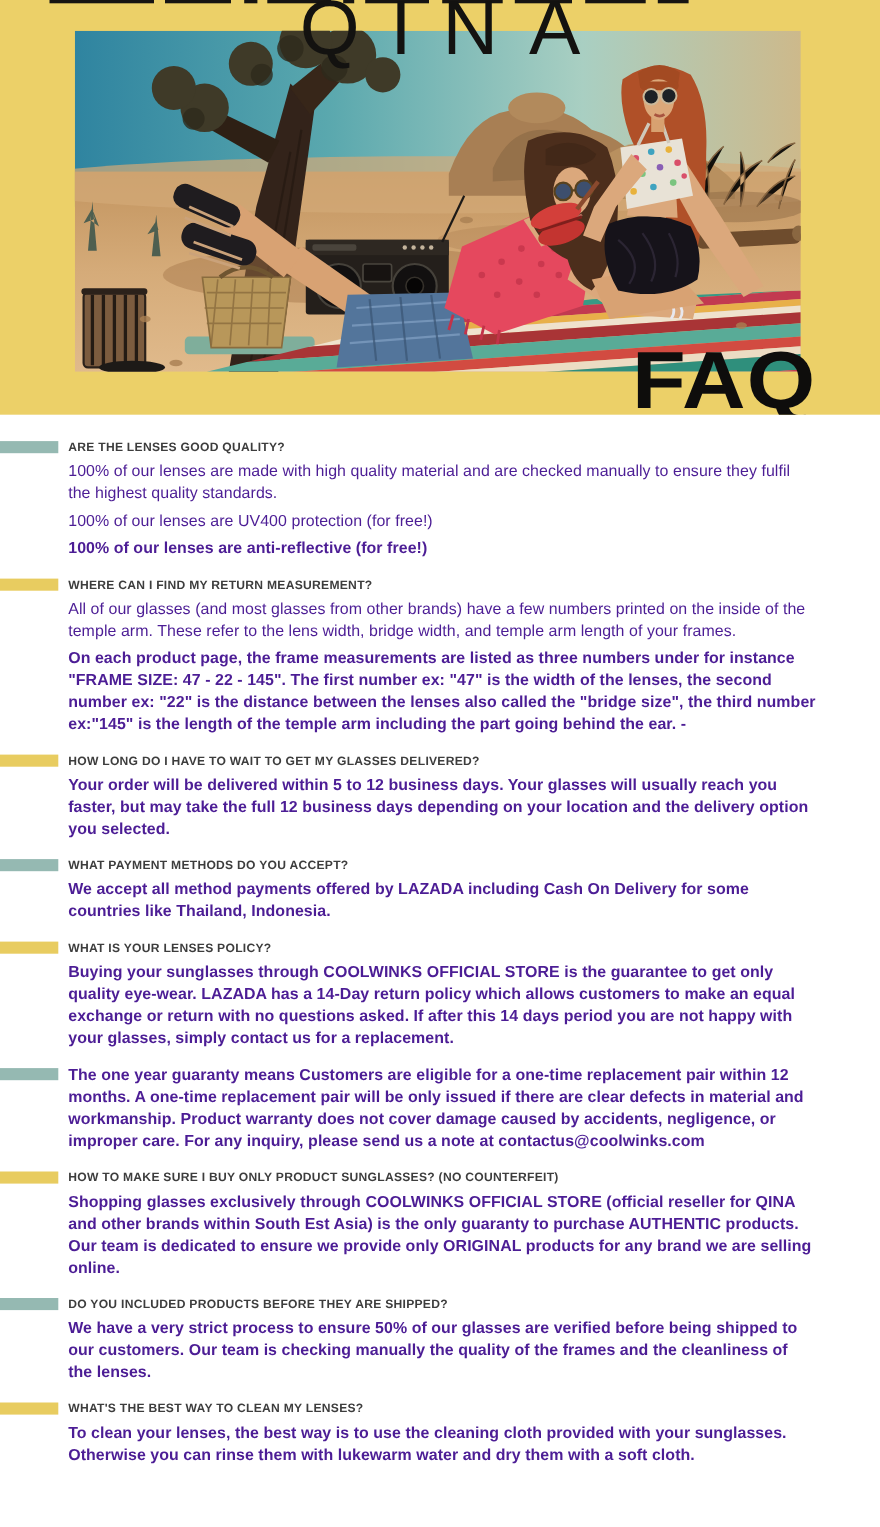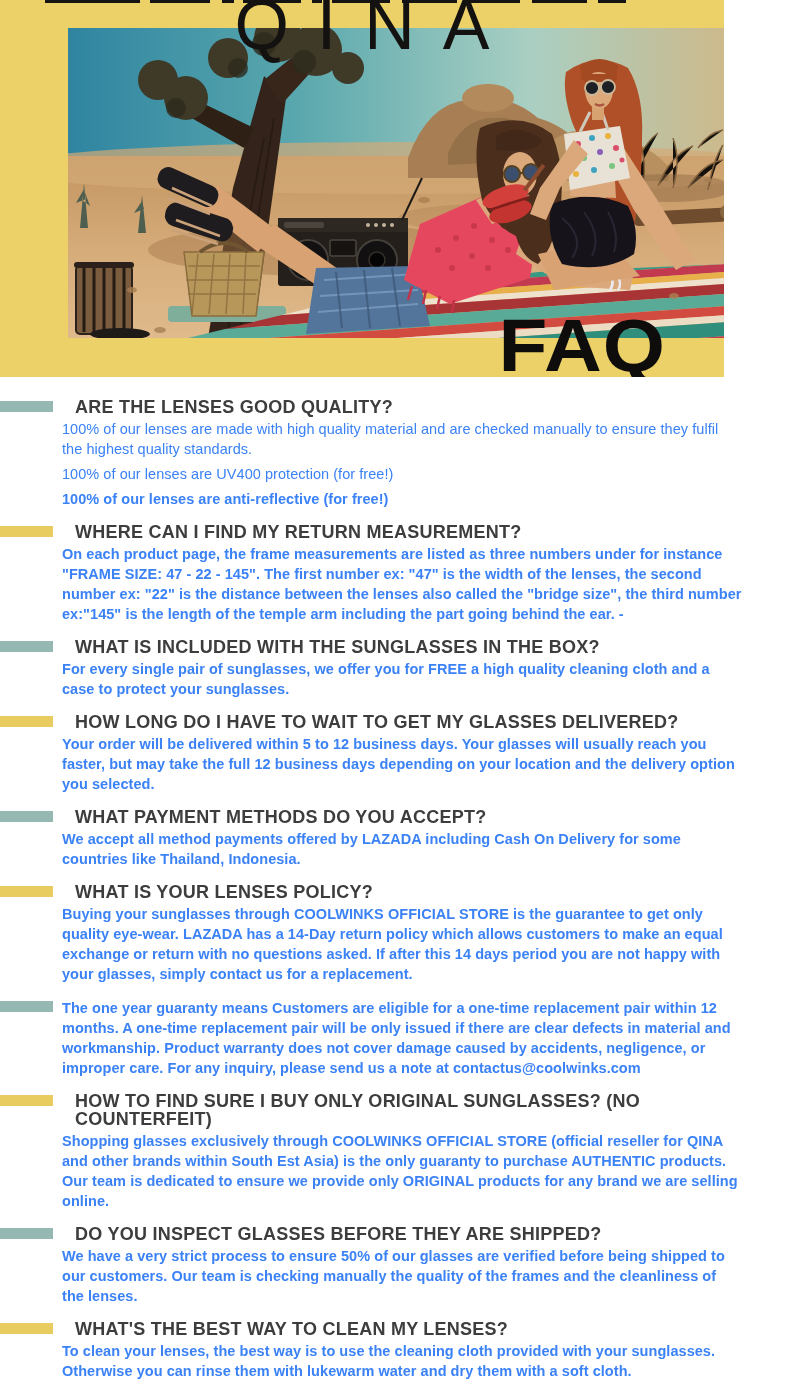--- a/index.html
+++ b/index.html
@@ -3,21 +3,21 @@
 <meta charset="utf-8">
 <style>
   html,body{margin:0;padding:0;}
   body{
     width:800px;height:1388px;overflow:hidden;background:#ffffff;
     font-family:"Liberation Sans","DejaVu Sans",sans-serif;
     position:relative;
   }
   
   .header{
-    position:relative;width:724px;height:377px;background:#ecd068;overflow:hidden;
+    position:relative;width:800px;height:377px;background:#ecd068;overflow:hidden;
   }
   .top-fragments{position:absolute;top:0;left:0;width:100%;height:4px;}
   .top-fragments span{position:absolute;top:0;height:3px;background:#161412;display:block;}
   .hero-photo{
     position:absolute;left:68px;top:28px;width:660px;height:310px;display:block;
   }
   .brand-logo{
     position:absolute;top:-10px;left:0;width:100%;text-align:center;
     font-size:70px;font-weight:400;letter-spacing:28px;color:#131210;
     line-height:1;white-space:nowrap;text-indent:28px;
@@ -31,25 +31,25 @@
   .faq-list{
     padding:21px 58px 30px 62px;
   }
   .faq-item{position:relative;margin-bottom:14px;}
   .accent-bar{
     position:absolute;left:-62px;top:3px;width:53px;height:11px;
   }
   .accent-teal{background:#95b9b2;}
   .accent-yellow{background:#e8cc60;}
   .question{
-    margin:0 0 3px 13px;font-size:18px;font-weight:700;color:#3d3d3d;
+    margin:0 0 3px 0;font-size:11px;font-weight:700;color:#3d3d3d;
     letter-spacing:0.25px;line-height:18px;
   }
   .faq-body p{
-    margin:0 0 5px 0;font-size:14.5px;line-height:20px;color:#3b82f6;
+    margin:0 0 5px 0;font-size:14.5px;line-height:20px;color:#4c1d95;
     letter-spacing:0.05px;
   }
   .faq-body p:last-child{margin-bottom:0;font-weight:bold;}
 </style>
 </head>
 <body>
 
 <div class="header">
 
   <div class="top-fragments">
@@ -298,31 +298,25 @@
         <p>100% of our lenses are made with high quality material and are checked manually to ensure they fulfil the highest quality standards.</p>
         <p>100% of our lenses are UV400 protection (for free!)</p>
         <p>100% of our lenses are anti-reflective (for free!)</p>
       </div>
   </div>
 
   <div class="faq-item">
     <span class="accent-bar accent-yellow"></span>
     <h3 class="question">WHERE CAN I FIND MY RETURN MEASUREMENT?</h3>
     <div class="faq-body">
+        <p>All of our glasses (and most glasses from other brands) have a few numbers printed on the inside of the temple arm. These refer to the lens width, bridge width, and temple arm length of your frames.</p>
         <p>On each product page, the frame measurements are listed as three numbers under for instance "FRAME SIZE: 47 - 22 - 145". The first number ex: "47" is the width of the lenses, the second number ex: "22" is the distance between the lenses also called the "bridge size", the third number ex:"145" is the length of the temple arm including the part going behind the ear. -</p>
       </div>
   </div>
 
-  <div class="faq-item">
-    <span class="accent-bar accent-teal"></span>
-    <h3 class="question">WHAT IS INCLUDED WITH THE SUNGLASSES IN THE BOX?</h3>
-    <div class="faq-body">
-        <p>For every single pair of sunglasses, we offer you for FREE a high quality cleaning cloth and a case to protect your sunglasses.</p>
-      </div>
-  </div>
 
   <div class="faq-item">
     <span class="accent-bar accent-yellow"></span>
     <h3 class="question">HOW LONG DO I HAVE TO WAIT TO GET MY GLASSES DELIVERED?</h3>
     <div class="faq-body">
         <p>Your order will be delivered within 5 to 12 business days. Your glasses will usually reach you faster, but may take the full 12 business days depending on your location and the delivery option you selected.</p>
       </div>
   </div>
 
   <div class="faq-item">
@@ -343,29 +337,29 @@
 
   <div class="faq-item">
     <span class="accent-bar accent-teal"></span>
     <div class="faq-body">
         <p>The one year guaranty means Customers are eligible for a one-time replacement pair within 12 months. A one-time replacement pair will be only issued if there are clear defects in material and workmanship. Product warranty does not cover damage caused by accidents, negligence, or improper care. For any inquiry, please send us a note at contactus@coolwinks.com</p>
       </div>
   </div>
 
   <div class="faq-item">
     <span class="accent-bar accent-yellow"></span>
-    <h3 class="question">HOW TO FIND SURE I BUY ONLY ORIGINAL SUNGLASSES? (NO COUNTERFEIT)</h3>
+    <h3 class="question">HOW TO MAKE SURE I BUY ONLY PRODUCT SUNGLASSES? (NO COUNTERFEIT)</h3>
     <div class="faq-body">
         <p>Shopping glasses exclusively through COOLWINKS OFFICIAL STORE (official reseller for QINA and other brands within South Est Asia) is the only guaranty to purchase AUTHENTIC products. Our team is dedicated to ensure we provide only ORIGINAL products for any brand we are selling online.</p>
       </div>
   </div>
 
   <div class="faq-item">
     <span class="accent-bar accent-teal"></span>
-    <h3 class="question">DO YOU INSPECT GLASSES BEFORE THEY ARE SHIPPED?</h3>
+    <h3 class="question">DO YOU INCLUDED PRODUCTS BEFORE THEY ARE SHIPPED?</h3>
     <div class="faq-body">
         <p>We have a very strict process to ensure 50% of our glasses are verified before being shipped to our customers. Our team is checking manually the quality of the frames and the cleanliness of the lenses.</p>
       </div>
   </div>
 
   <div class="faq-item">
     <span class="accent-bar accent-yellow"></span>
     <h3 class="question">WHAT'S THE BEST WAY TO CLEAN MY LENSES?</h3>
     <div class="faq-body">
         <p>To clean your lenses, the best way is to use the cleaning cloth provided with your sunglasses. Otherwise you can rinse them with lukewarm water and dry them with a soft cloth.</p>

